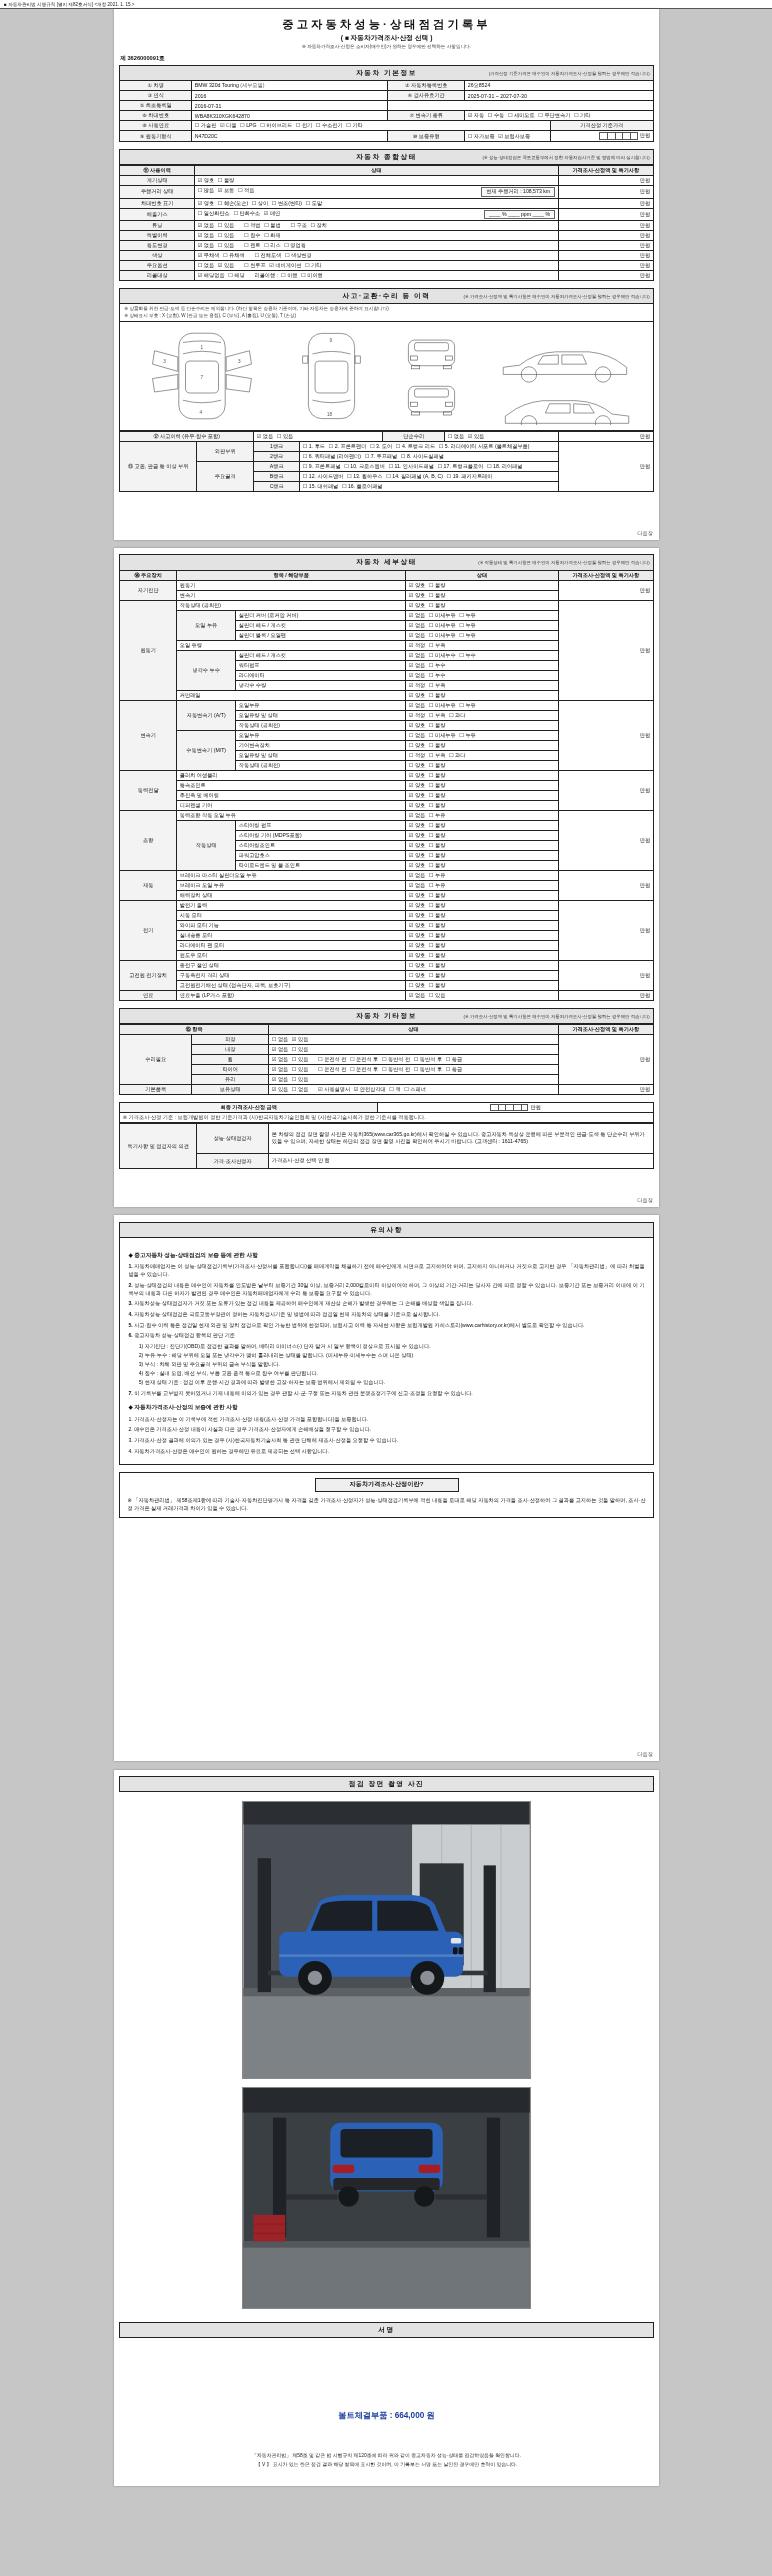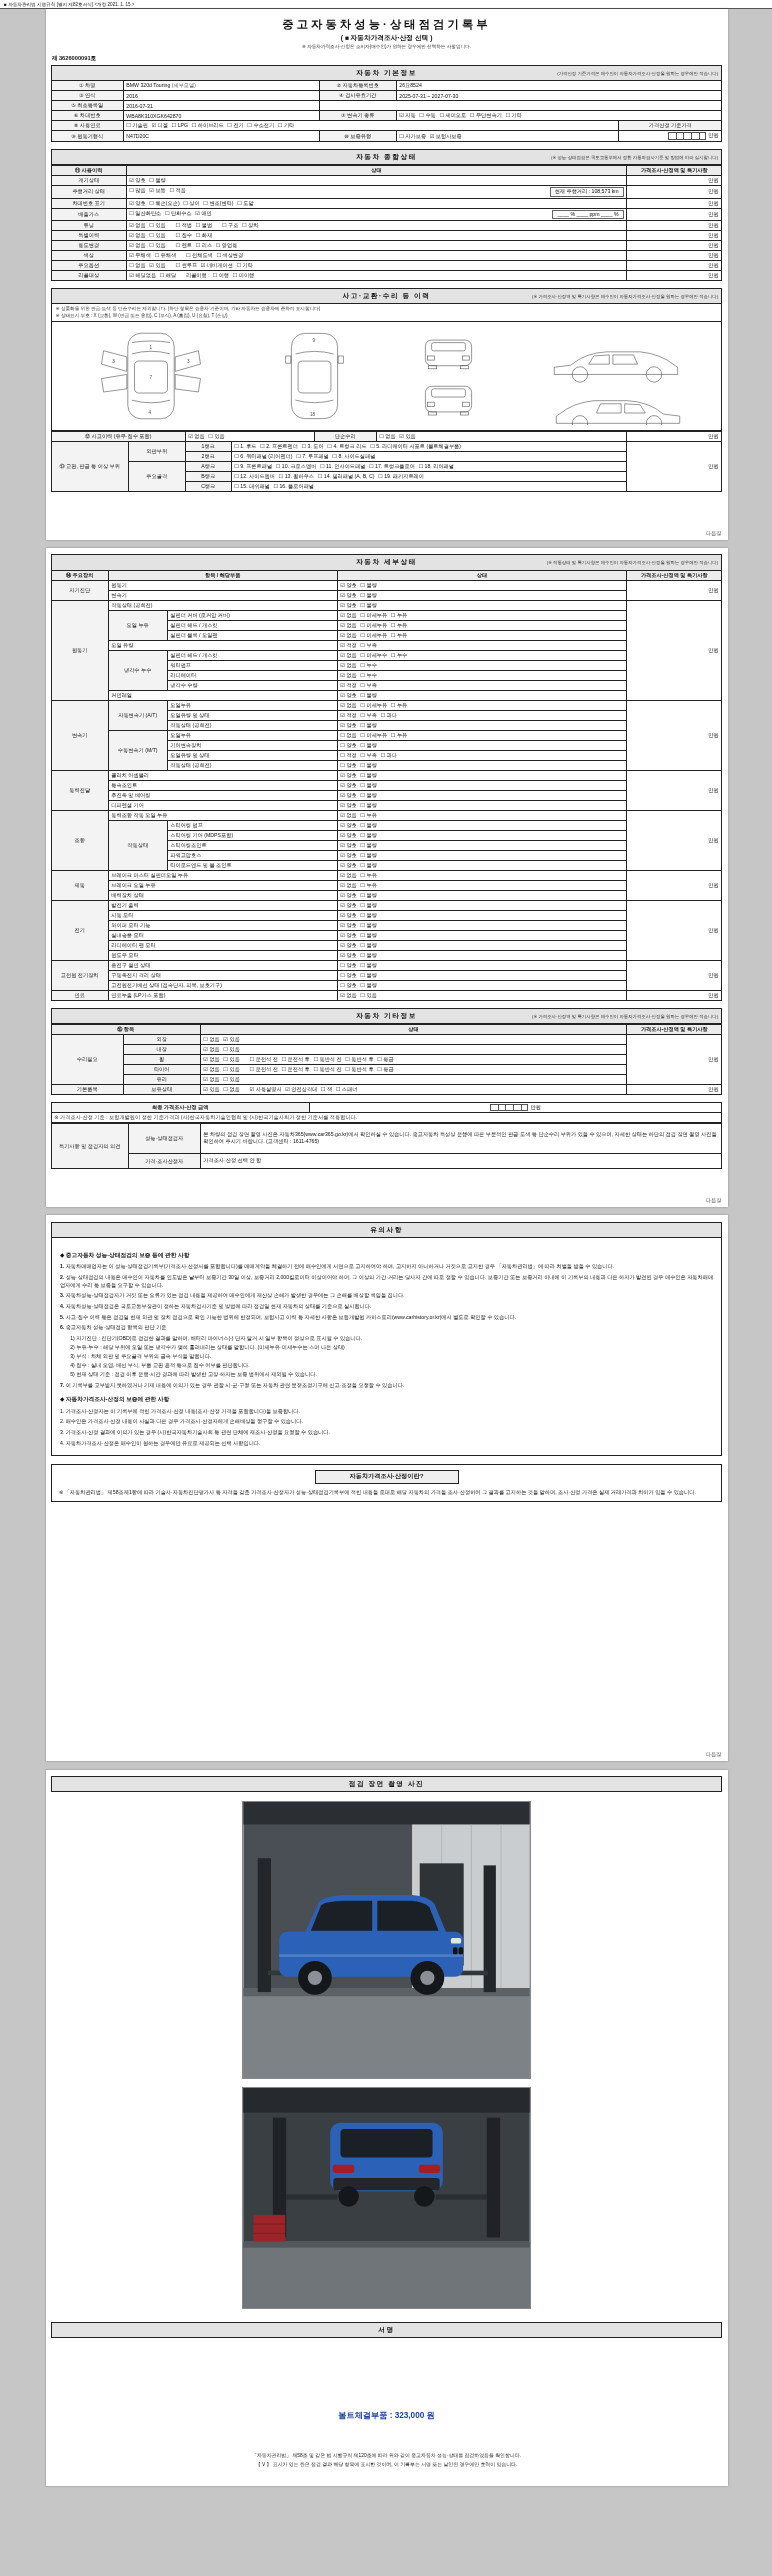--- a/index.html
+++ b/index.html
@@ -1,19 +1,19 @@
 <!DOCTYPE html>
 <html style="font-size:8.2px"><head>
 <meta charset="utf-8">
 <style>
 *{box-sizing:border-box}
 html,body{margin:0;padding:0}
 body{width:773px;background:#c6c6c6;font-family:"Liberation Sans","DejaVu Sans",sans-serif;color:#111}
 .form-ref{background:#fff;border-bottom:1px solid #555;font-size:4.6px;padding:1.5px 4.1px;color:#222}
-.page{width:682px;margin:0 auto 8.2px;background:#fff;padding:6.2px 5.2px 4.1px;position:relative;box-shadow:0 0 2.1px rgba(0,0,0,.3)}
+.page{width:545px;margin:0 auto 8.2px;background:#fff;padding:6.2px 5.2px 4.1px;position:relative;box-shadow:0 0 2.1px rgba(0,0,0,.3)}
 .page1{min-height:531px}.page2{min-height:659px}.page3{min-height:546px}.page4{min-height:716px}
 .doc-title{text-align:center;font-size:11.3px;font-weight:bold;letter-spacing:3.1px;margin-top:2.1px}
 .doc-sub{text-align:center;font-size:6.7px;font-weight:bold;margin-top:2.1px}
 .doc-subnote{text-align:center;font-size:4.6px;color:#333;margin-top:1px}
 .doc-no{font-size:5.7px;font-weight:bold;margin:5.2px 0 2.1px 1px}
 .bar{border:0.5px solid #222;background:#e3e3e3;padding:2.1px 4.1px;text-align:center;position:relative}
 .bar b{font-size:6.7px;letter-spacing:1.5px}
 .bar .note{position:absolute;right:3.1px;top:50%;transform:translateY(-50%);font-size:4.4px;color:#333;font-weight:normal}
 table.t{border-collapse:collapse;width:100%;table-layout:fixed;margin-top:-0.5px;margin-bottom:7.2px}
 table.t td,table.t th{border:0.5px solid #222;font-size:5.2px;padding:1px 2.6px;vertical-align:middle;word-break:break-all}
@@ -707,20 +707,20 @@
       <line x1="20" y1="284" x2="82" y2="284" stroke="#6e181b"></line>
     </svg>
   </div>
 
   <div class="bar">
     <b>서명</b>
   </div>
   <div class="sign-space"></div>
   <div class="insurance">
     <span>볼트체결부품 :</span>
-    <span>323,000 원</span>
+    <span>664,000 원</span>
   </div>
   <div class="footer-lines">
     <div>「자동차관리법」 제58조 및 같은 법 시행규칙 제120조에 따라 위와 같이 중고자동차 성능·상태를 점검하였음을 확인합니다.</div>
     <div>【 V 】 표시가 있는 란은 점검 결과 해당 항목에 표시한 것이며, 이 기록부는 서명 또는 날인된 경우에만 효력이 있습니다.</div>
   </div>
 </div>
 
 
 </body></html>

